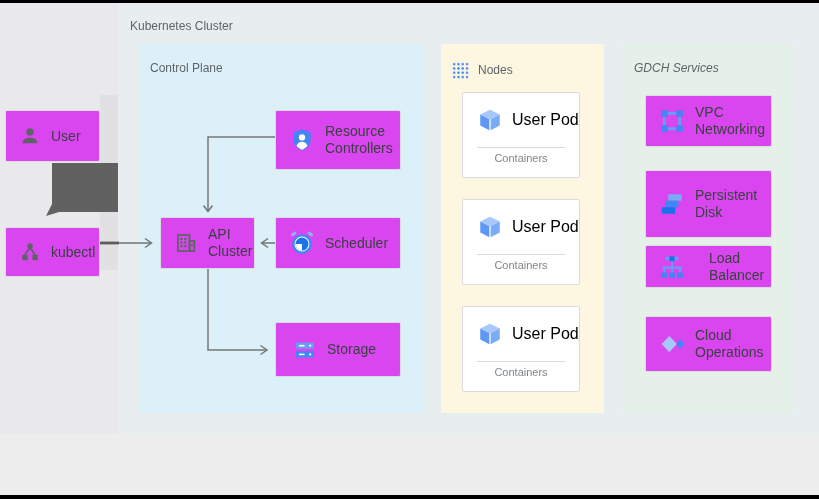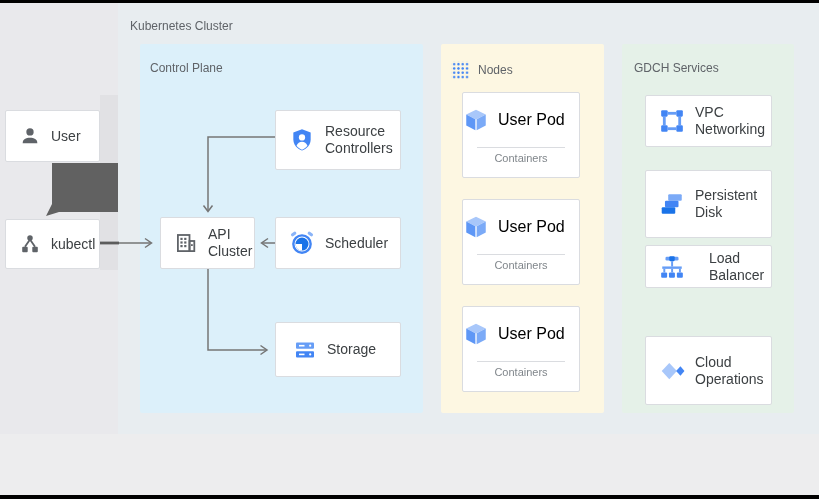--- a/index.html
+++ b/index.html
@@ -7,44 +7,44 @@
          font-family:"Liberation Sans",sans-serif;-webkit-font-smoothing:antialiased;}
   .bar-top{position:absolute;left:0;top:0;width:819px;height:3px;background:#000;}
   .bar-bottom{position:absolute;left:0;top:495px;width:819px;height:4px;background:#000;}
   .left-strip{position:absolute;left:0;top:3px;width:118px;height:431px;background:#e9e9ec;}
   .edge-col{position:absolute;left:100px;top:95px;width:18px;height:175px;background:#e1e1e4;}
   .cluster{position:absolute;left:118px;top:3px;width:701px;height:431px;background:#e8edf0;}
   .cluster-label{position:absolute;left:130px;top:19px;font-size:12px;color:#5f6368;}
   .panel{position:absolute;top:44px;height:369px;border-radius:2px;}
   .panel.control{left:140px;width:283px;background:#dcf0fa;}
   .panel.nodes{left:441px;width:163px;background:#fdf7e2;}
-  .panel.gdch{left:622px;width:172px;background:#e5f1e8;}
+  .panel.gdch{left:622px;width:172px;background:#e5f1e8;font-style:italic;}
   .panel-title{position:absolute;left:10px;top:17px;font-size:12px;color:#5f6368;display:flex;align-items:center;gap:9px;}
   .panel.gdch .panel-title{left:12px;}
-  .card{position:absolute;background:#ffffff;border:1px solid #dadce0;border-radius:2px;
+  .card{position:absolute;background:#d946ef;border:1px solid #dadce0;border-radius:2px;
         box-sizing:border-box;display:flex;align-items:center;gap:10px;padding-left:13px;}
   .card .lbl{font-size:14px;line-height:17px;color:#3c4043;}
   .icon{flex:0 0 auto;display:block;}
   
   .user-box{left:5px;top:110px;width:95px;height:52px;}
-  .kubectl-box{left:5px;top:219px;width:95px;height:50px;}
+  .kubectl-box{left:5px;top:227px;width:95px;height:50px;}
   .rc-box{left:275px;top:110px;width:126px;height:60px;}
   .api-box{left:160px;top:217px;width:95px;height:52px;}
   .sched-box{left:275px;top:217px;width:126px;height:52px;}
   .stor-box{left:275px;top:322px;width:126px;height:55px;padding-left:17px;}
   .pod{position:absolute;left:462px;width:118px;height:86px;background:#fff;border:1px solid #dadce0;
        border-radius:2px;box-sizing:border-box;}
-  .pod-row{display:flex;align-items:center;gap:9px;height:54px;}
+  .pod-row{display:flex;align-items:center;gap:9px;padding-left:14px;height:54px;}
   .pod-div{height:1px;background:#dadce0;margin:0 14px;}
   .pod-sub{text-align:center;font-size:11px;color:#80868b;margin-top:4px;}
   .svc{left:645px;width:127px;}
   .vpc-box{top:95px;height:52px;}
   .pd-box{top:170px;height:68px;}
   .lb-box{top:245px;height:43px;gap:24px;}
-  .ops-box{top:336px;height:69px;}
+  .ops-box{top:316px;height:56px;}
   .w80{max-width:78px;} .w50{max-width:50px;} .w76{max-width:76px;}
   .dotgrid{width:18px;height:18px;
      background-image:radial-gradient(circle,#4285f4 1.1px,rgba(0,0,0,0) 1.3px);
      background-size:4.3px 4.3px;background-position:1px 1px;}
   .overlay{position:absolute;left:0;top:0;pointer-events:none;}
 </style>
 </head>
 <body>
 
 <div class="stage">

